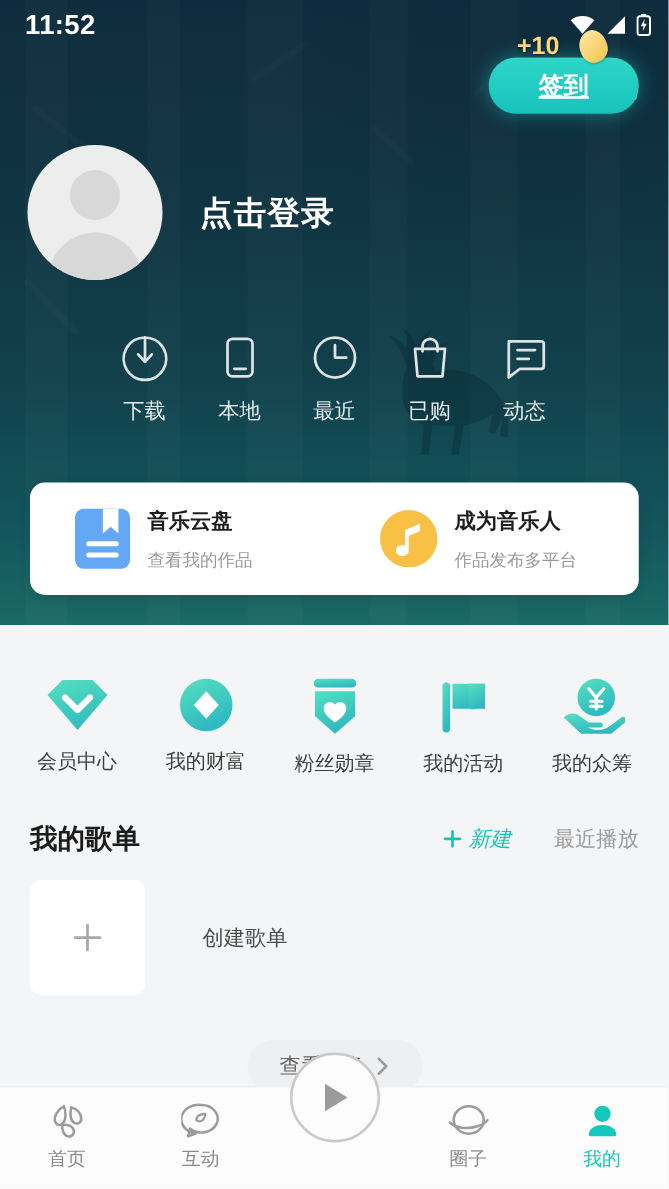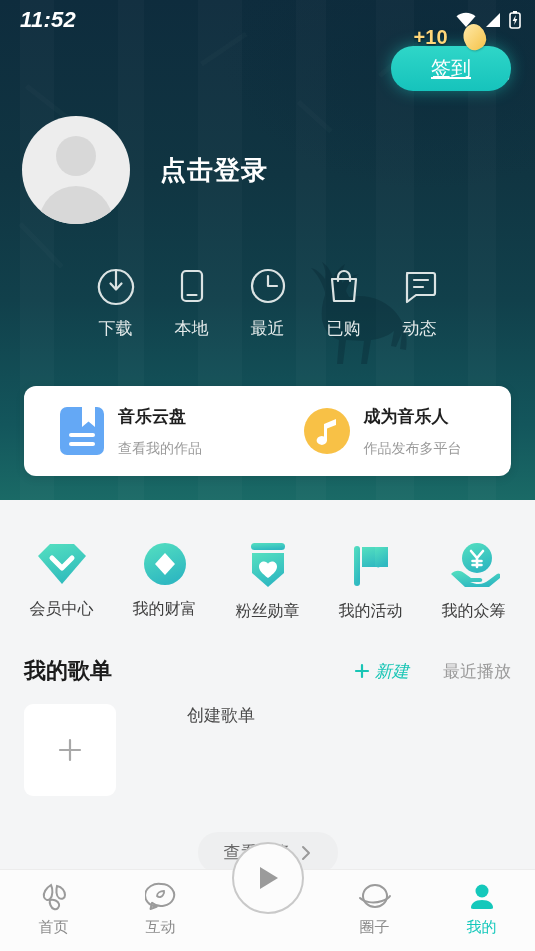--- a/index.html
+++ b/index.html
@@ -20,21 +20,21 @@
   }
   .trees { position:absolute; inset:0; }
   .trunk { position:absolute; top:0; bottom:0; background:rgba(255,255,255,.022); }
   .branch { position:absolute; background:rgba(255,255,255,.02); transform-origin:top left; }
   .deer { position:absolute; right:100px; top:250px; width:150px; height:120px; opacity:.30; }
 
   .statusbar {
     position:relative; height:40px; display:flex; align-items:center;
     justify-content:space-between; padding:0 14px 0 20px; z-index:6;
   }
-  .clock { color:#fff; font-size:22px; font-weight:bold; letter-spacing:.3px;font-style:italic; }
+  .clock { color:#fff; font-size:22px; font-weight:bold; letter-spacing:.3px; }
   .sysicons { display:flex; align-items:center; gap:6px; }
 
   .topicons {
     position:relative; display:flex; justify-content:flex-end;
     align-items:center; gap:26px; padding:14px 24px 0 0; z-index:6;
   }
   .topicons .ic { cursor:pointer; display:flex; }
 
   .profile {
     position:relative; display:flex; align-items:center;
@@ -56,21 +56,21 @@
     display:flex; align-items:center; gap:16px; z-index:8;
   }
   .plus10 .num { color:#ffd77a; font-size:20px; font-weight:bold; text-shadow:0 1px 2px rgba(0,0,0,.5); }
   .bean {
     width:22px; height:26px; background:linear-gradient(150deg,#ffe9a8,#f5c34a);
     border-radius:60% 50% 55% 45%/55% 60% 45% 50%; transform:rotate(-18deg);
     box-shadow:0 1px 2px rgba(0,0,0,.25);
   }
   .signin-btn {
     background:linear-gradient(180deg,#2fd6c8,#16c3bc); color:#fff;
-    font-size:20px; font-weight:normal; padding:9px 40px; border-radius:22px;
+    font-size:20px; font-weight:bold; padding:9px 40px; border-radius:22px;
     border:none; cursor:pointer; box-shadow:0 0 16px rgba(32,210,198,.45);
     text-decoration:underline; text-underline-offset:2px;
   }
 
   .quicknav {
     position:relative; display:flex; justify-content:center;
     margin-top:42px; padding:0 14px; z-index:6;
   }
   .qitem { display:flex; flex-direction:column; align-items:center; gap:9px; cursor:pointer; width:76px; }
   .qlabel { color:#e4eaea; font-size:17px; }
@@ -97,21 +97,21 @@
   .gitem { display:flex; flex-direction:column; align-items:center; gap:11px; cursor:pointer; width:94px; }
   .glabel { font-size:16px; color:#3d3d3d; }
 
   
   .plheader { display:flex; align-items:center; padding:0 24px; margin-top:34px; }
   .pltitle { font-size:22px; font-weight:bold; color:#1c1c1c; }
   .plspacer { flex:1; }
   .plnew { display:flex; align-items:center; gap:5px; color:#18c5b5; font-size:17px; cursor:pointer;font-style:italic; }
   .plrecent { color:#9b9b9b; font-size:17px; margin-left:34px; cursor:pointer; }
 
-  .createrow { display:flex; align-items:flex-start; padding:0 24px; margin-top:18px; cursor:pointer;gap:25px; }
+  .createrow { display:flex; align-items:center; padding:0 24px; margin-top:18px; cursor:pointer; }
   .createbox {
     width:92px; height:92px; background:#fff; border-radius:9px;
     display:flex; align-items:center; justify-content:center; flex:none;
   }
   .createlabel { font-size:17px; color:#4a4a4a; margin-left:46px; }
 
   .moreWrap { display:flex; justify-content:center; margin-top:36px; }
   .morebtn {
     display:flex; align-items:center; gap:8px; background:#eeeff0;
     border-radius:20px; padding:9px 26px; color:#666; font-size:17px;

